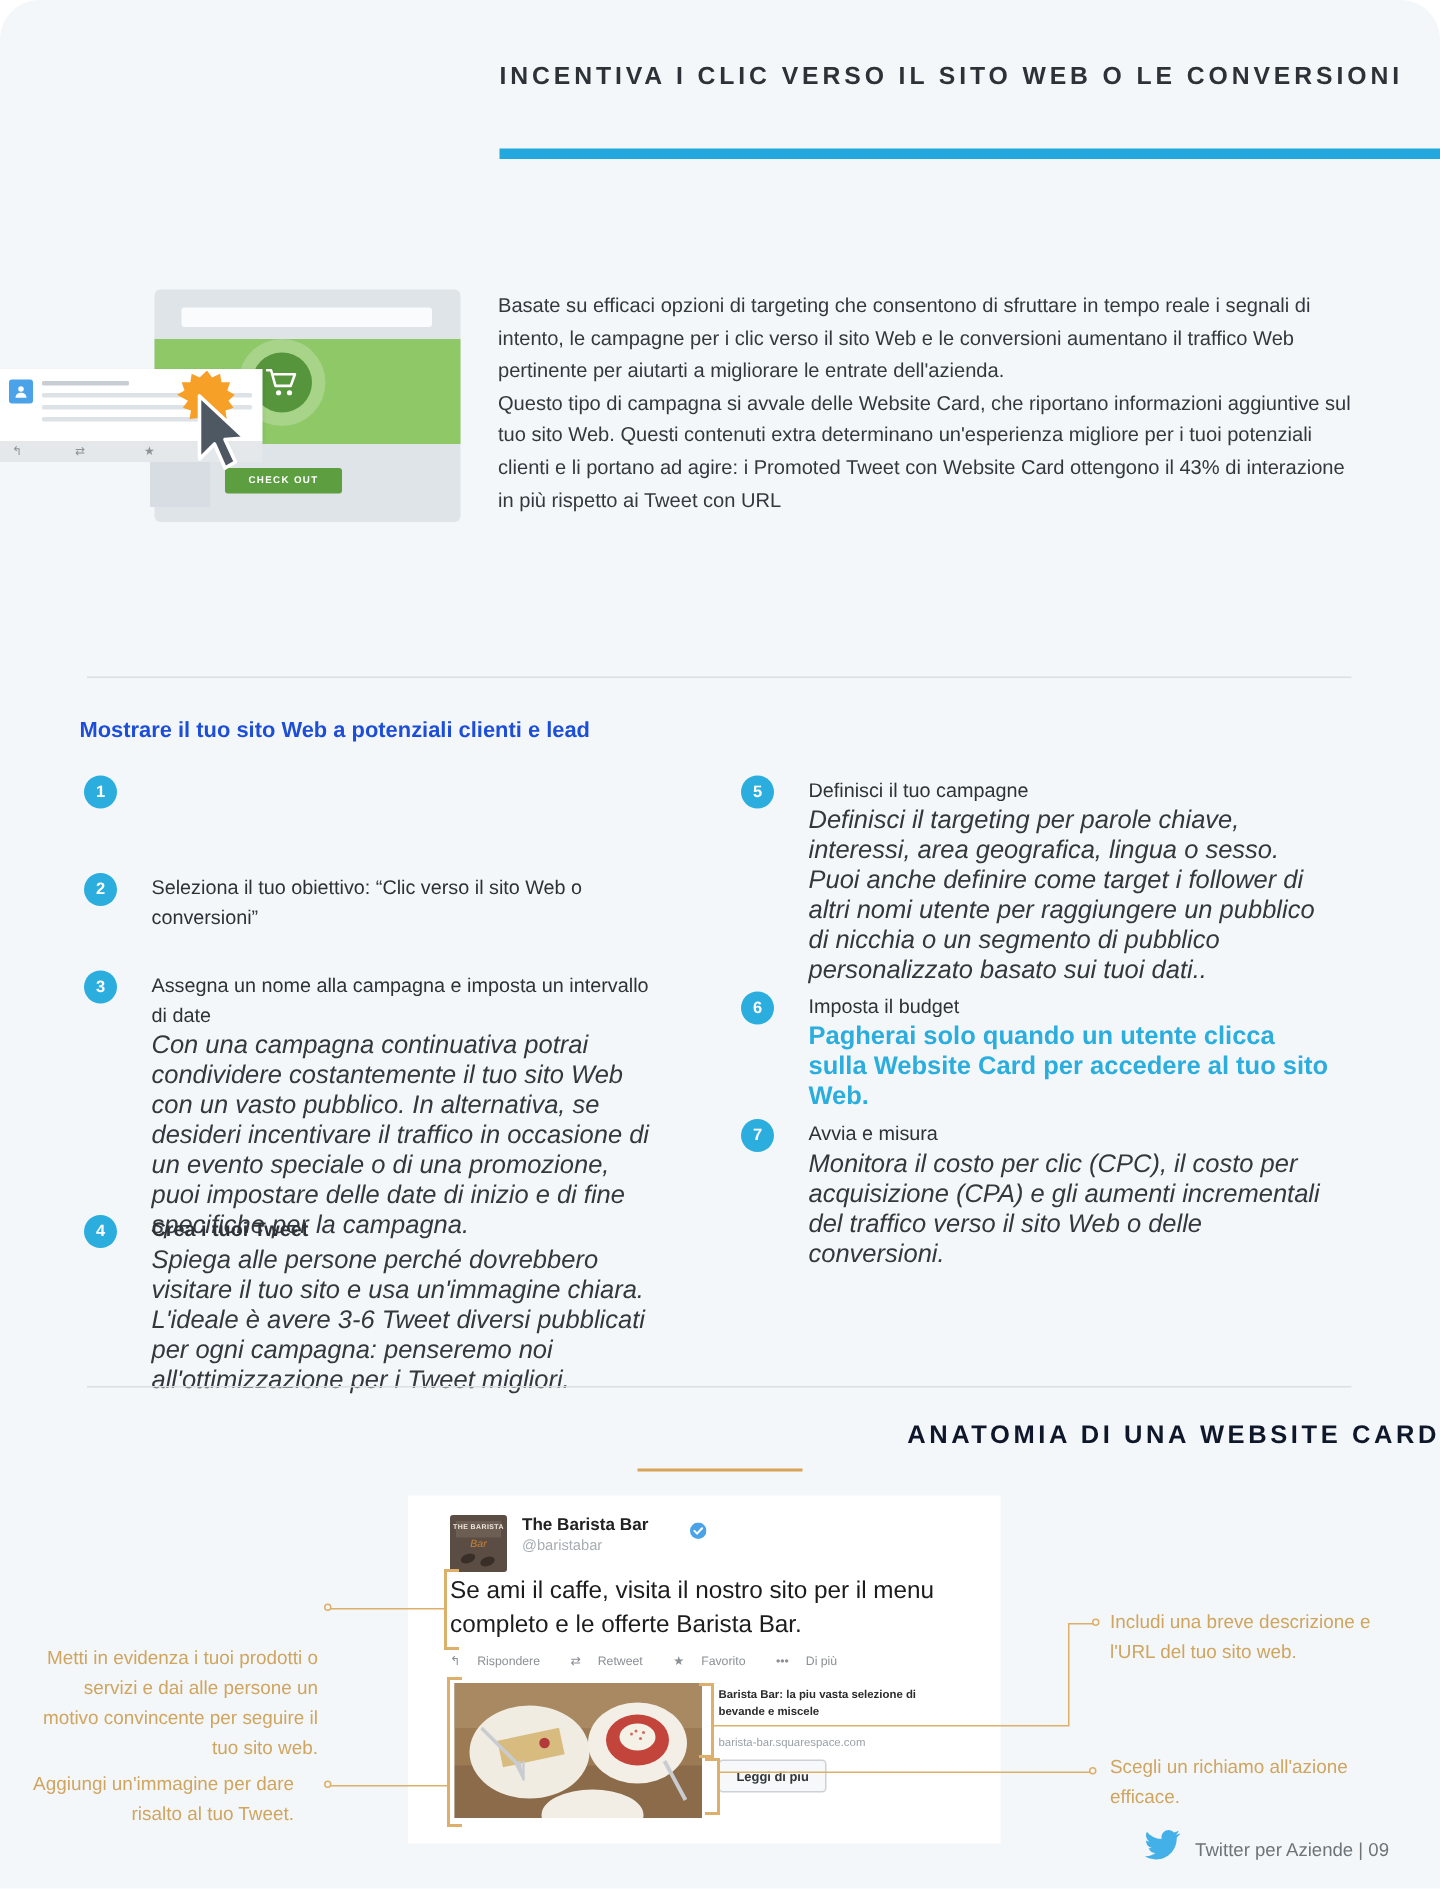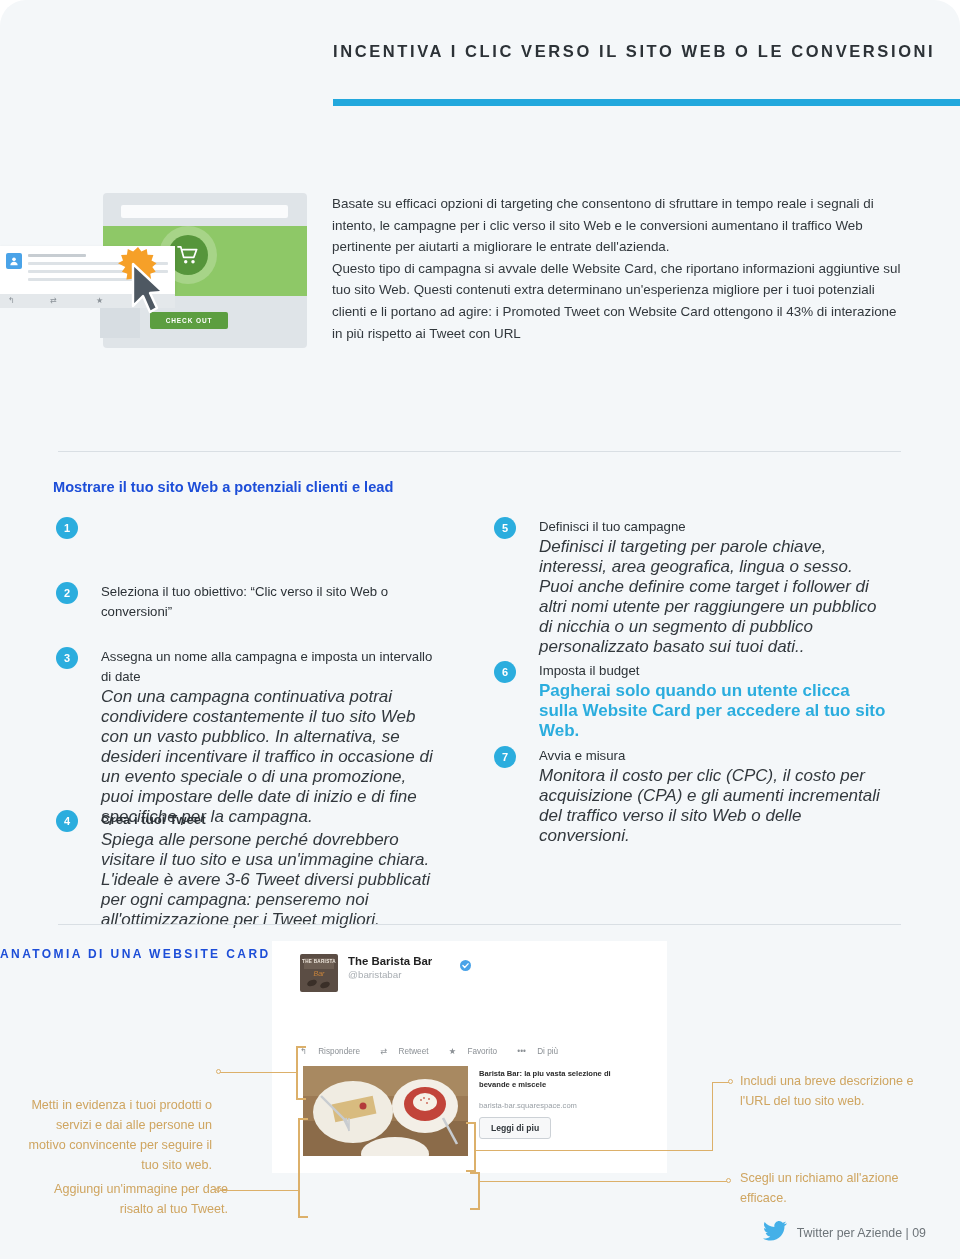--- a/index.html
+++ b/index.html
@@ -123,32 +123,32 @@
   .step-head.bold { font-weight: bold; }
   .step-sub {
     font-size: 17px; line-height: 20px; color: #32383d;
     font-style: italic;
   }
   .step-sub.accent { color: #2badde; font-style: normal; font-weight: bold; }
 
   
   .anat-title {
     position: absolute; left: 0; right: 0; top: 947px;
-    text-align: left;
-    font-size: 12px; font-weight: bold; letter-spacing: 2.4px;
-    color: #1d4ed8;
+    text-align: right;
+    font-size: 17px; font-weight: bold; letter-spacing: 2.4px;
+    color: #0f172a;
   }
   .anat-rule {
     position: absolute; left: 425px; top: 979px; width: 110px; height: 2px;
     background: #d9a357;
   }
 
   
   .tweet {
-    position: absolute; left: 272px; top: 941px;
+    position: absolute; left: 272px; top: 997px;
     width: 395px; height: 232px;
     background: #ffffff;
   }
   .tw-avatar {
     position: absolute; left: 28px; top: 13px; width: 38px; height: 38px;
     background: #5b4d44; border-radius: 2px; overflow: hidden;
   }
   .tw-avatar .av-top { position:absolute; left:4px; top:4px; width:30px; height:11px; background:#6d5e53; }
   .tw-avatar .av-txt { position:absolute; left:0; right:0; top:5px; text-align:center; font-size:4.6px; color:#efe7dd; letter-spacing:.3px; font-weight:bold;}
   .tw-avatar .av-sig { position:absolute; left:0; right:0; top:16px; text-align:center; font-size:7px; color:#c8833a; font-style:italic; }
@@ -340,20 +340,21 @@
       <div class="bean" style="left:20px; top:28px;"></div>
     </div>
     <div class="tw-name">The Barista Bar</div>
     <div class="tw-verified">
       <svg width="11" height="11" viewBox="0 0 12 12">
           <circle cx="6" cy="6" r="6" fill="#4aa3e8"></circle>
           <path d="M3.2 6.1l1.9 2 3.7-3.9" fill="none" stroke="#fff" stroke-width="1.5" stroke-linecap="round" stroke-linejoin="round"></path>
         </svg>
     </div>
     <div class="tw-handle">@baristabar</div>
+    <div class="tw-text">Se ami il caffe, visita il nostro sito per il menu completo e le offerte Barista Bar.</div>
     <div class="tw-actions">
       <span><span>↰</span> <span>Rispondere</span></span>
       <span><span>⇄</span> <span>Retweet</span></span>
       <span><span>★</span> <span>Favorito</span></span>
       <span><span>•••</span> <span>Di più</span></span>
     </div>
 
     <div class="tw-media">
       <svg width="165" height="90" viewBox="0 0 165 90" preserveAspectRatio="none">
         <rect width="165" height="90" fill="#9c7a54"></rect>
@@ -394,21 +395,21 @@
 
   <div class="conn-line" style="left:476px; top:1150px; width:236px; height:1px;"></div>
   <div class="conn-line" style="left:712px; top:1082px; width:1px; height:69px;"></div>
   <div class="conn-line" style="left:712px; top:1082px; width:18px; height:1px;"></div>
   <div class="conn-dot" style="left:728px; top:1079px;"></div>
 
   <div class="conn-line" style="left:480px; top:1181px; width:248px; height:1px;"></div>
   <div class="conn-dot" style="left:726px; top:1178px;"></div>
 
   <div class="anno right-align" style="left:20px; top:1060px; width:192px;margin-top:35px;">Metti in evidenza i tuoi prodotti o servizi e dai alle persone un motivo convincente per seguire il tuo sito web.</div>
-  <div class="anno right-align" style="left:36px; top:1179px; width:192px;">Aggiungi un'immagine per dare risalto al tuo Tweet.</div>
+  <div class="anno right-align" style="left:4px; top:1179px; width:192px;">Aggiungi un'immagine per dare risalto al tuo Tweet.</div>
   <div class="anno" style="left:740px; top:1071px; width:180px;">Includi una breve descrizione e l'URL del tuo sito web.</div>
   <div class="anno" style="left:740px; top:1168px; width:180px;">Scegli un richiamo all'azione efficace.</div>
 
   <div class="footer">
     <span>
       <svg width="24" height="20" viewBox="0 0 24 20">
         <path d="M23.5 2.4c-.9.4-1.8.7-2.8.8 1-.6 1.8-1.5 2.1-2.7-.9.6-2 1-3.1 1.2A4.85 4.85 0 0 0 16.2 0c-2.7 0-4.9 2.2-4.9 4.9 0 .4 0 .8.1 1.1C7.4 5.8 3.9 3.9 1.6 1.1c-.4.7-.6 1.5-.6 2.4 0 1.7.9 3.2 2.2 4.1-.8 0-1.6-.2-2.2-.6v.1c0 2.4 1.7 4.4 3.9 4.8-.4.1-.8.2-1.3.2-.3 0-.6 0-.9-.1.6 2 2.4 3.4 4.6 3.4-1.7 1.3-3.8 2.1-6.1 2.1-.4 0-.8 0-1.2-.1 2.2 1.4 4.8 2.2 7.5 2.2 9.1 0 14-7.5 14-14v-.6c1-.7 1.8-1.6 2.5-2.6z" fill="#44b0e8"></path>
       </svg>
     </span>
     <span class="f-label">Twitter per Aziende | 09</span>

